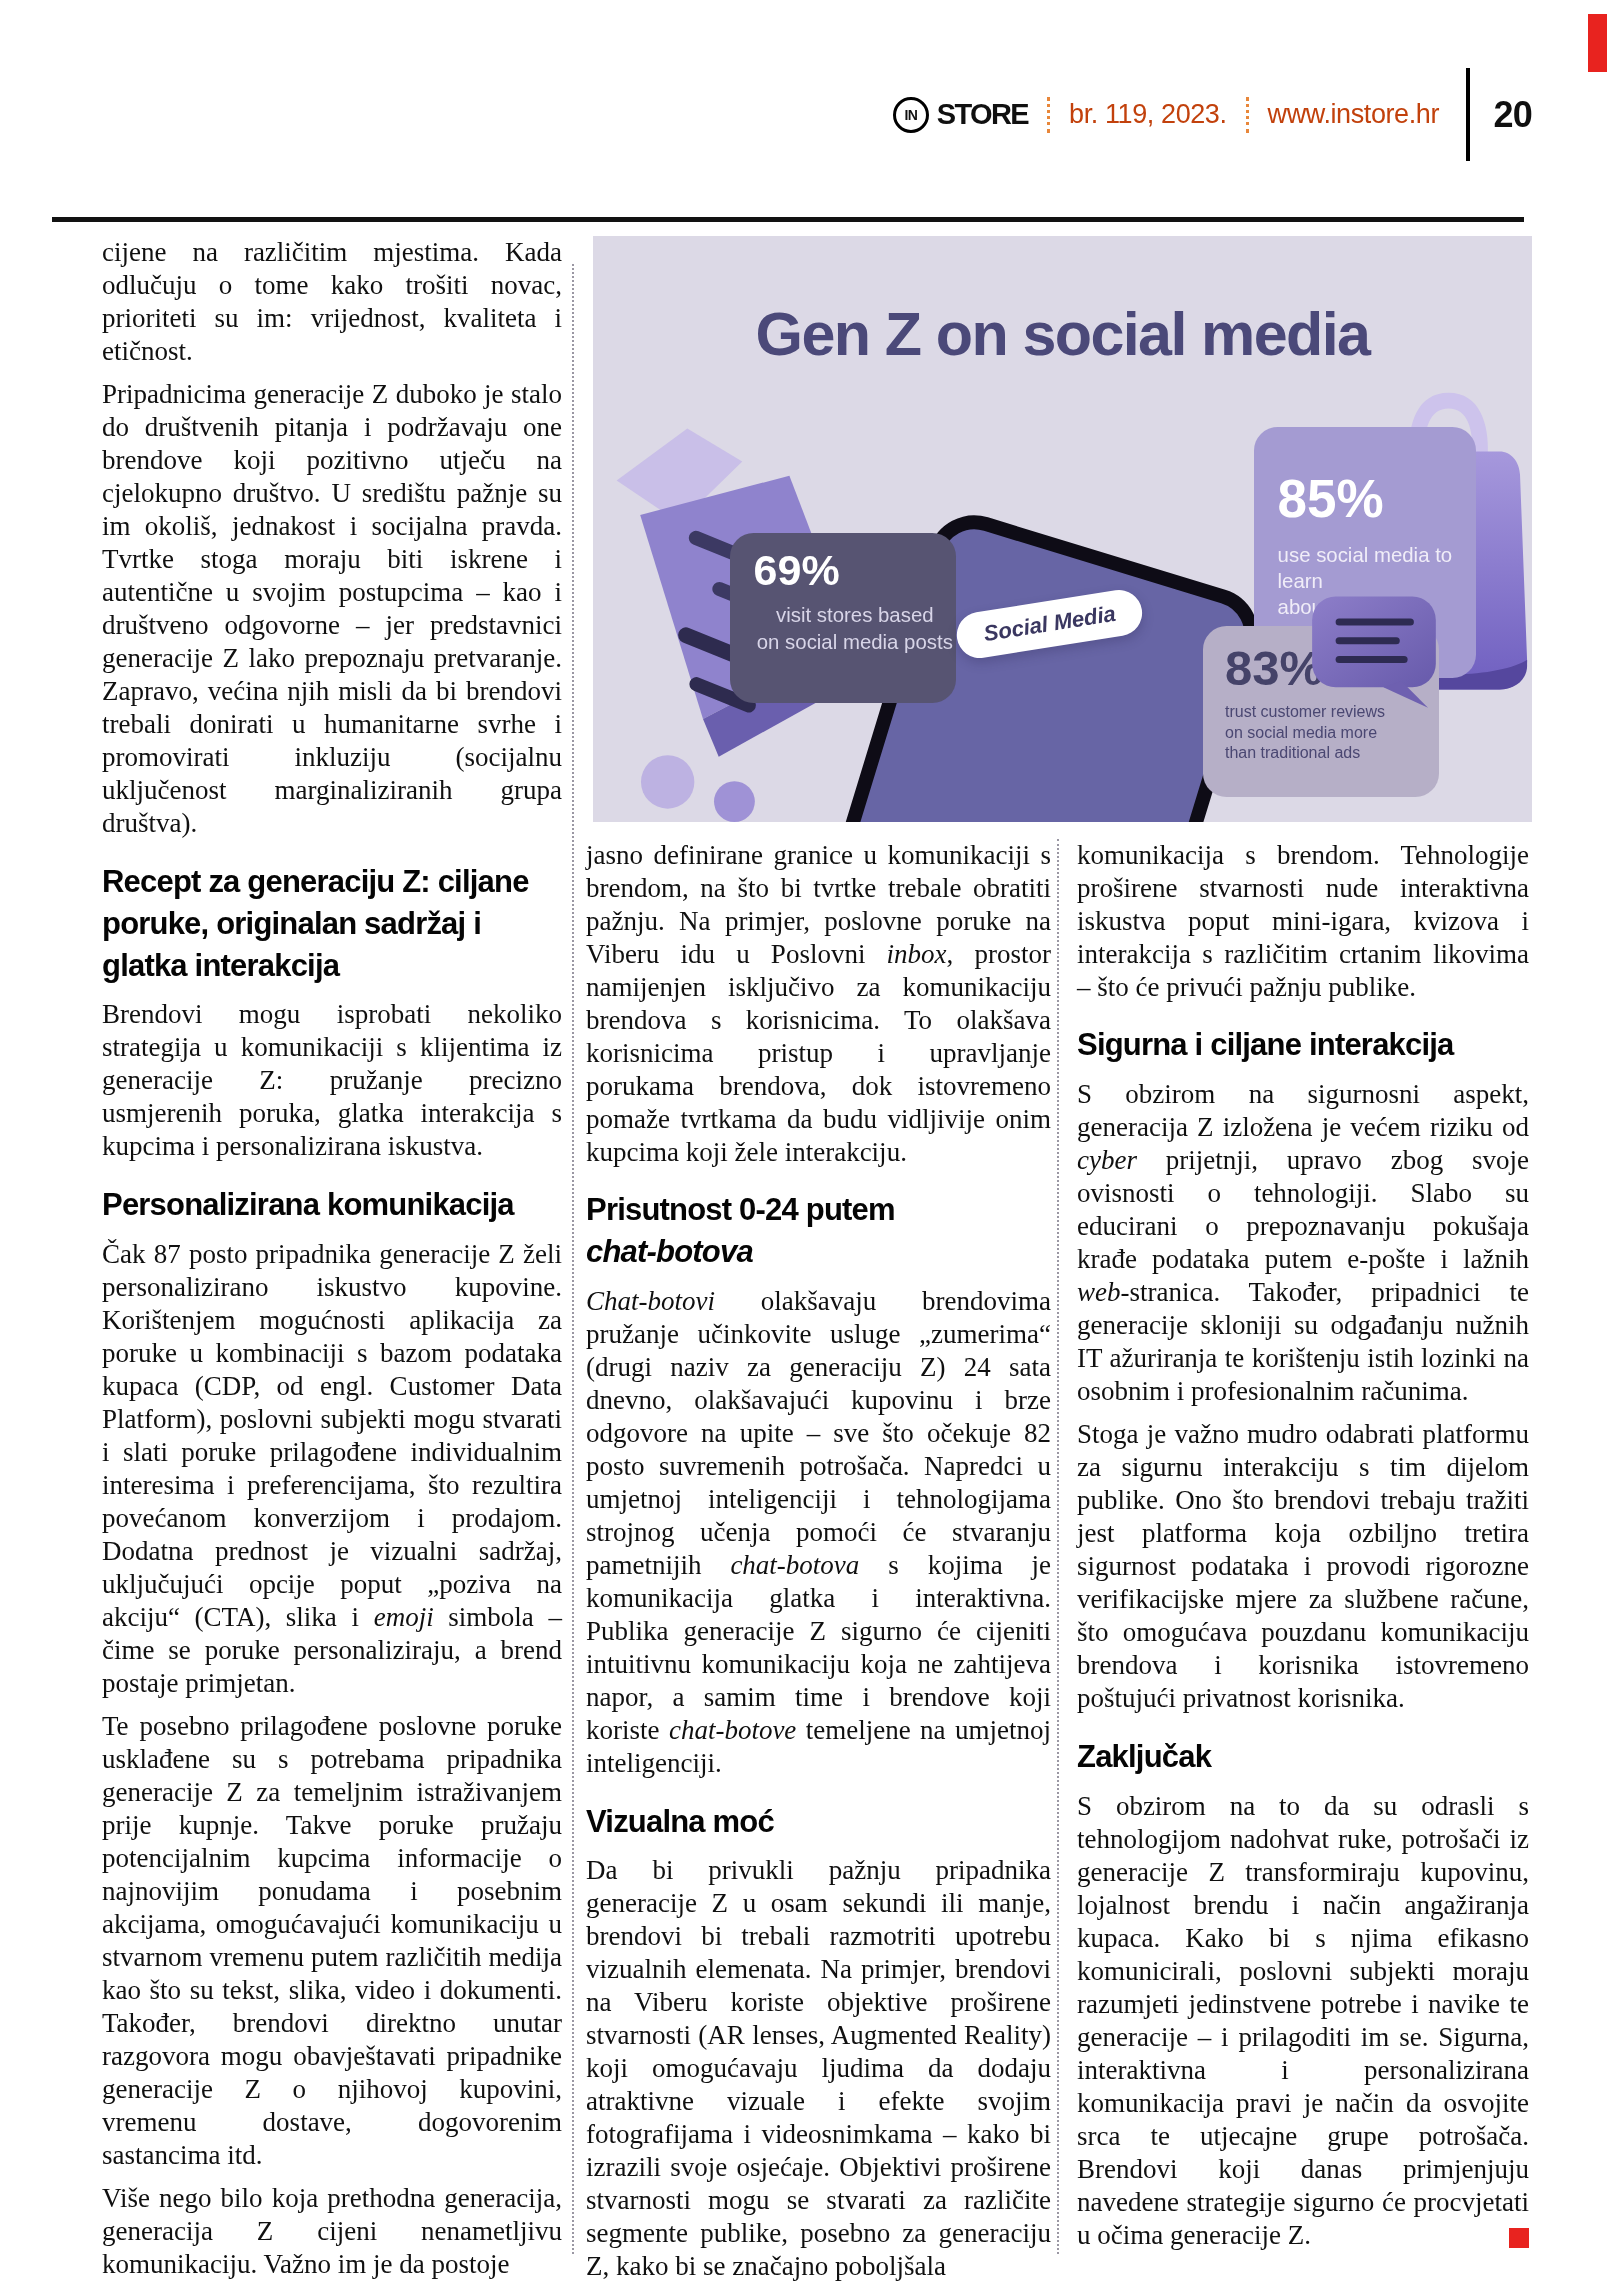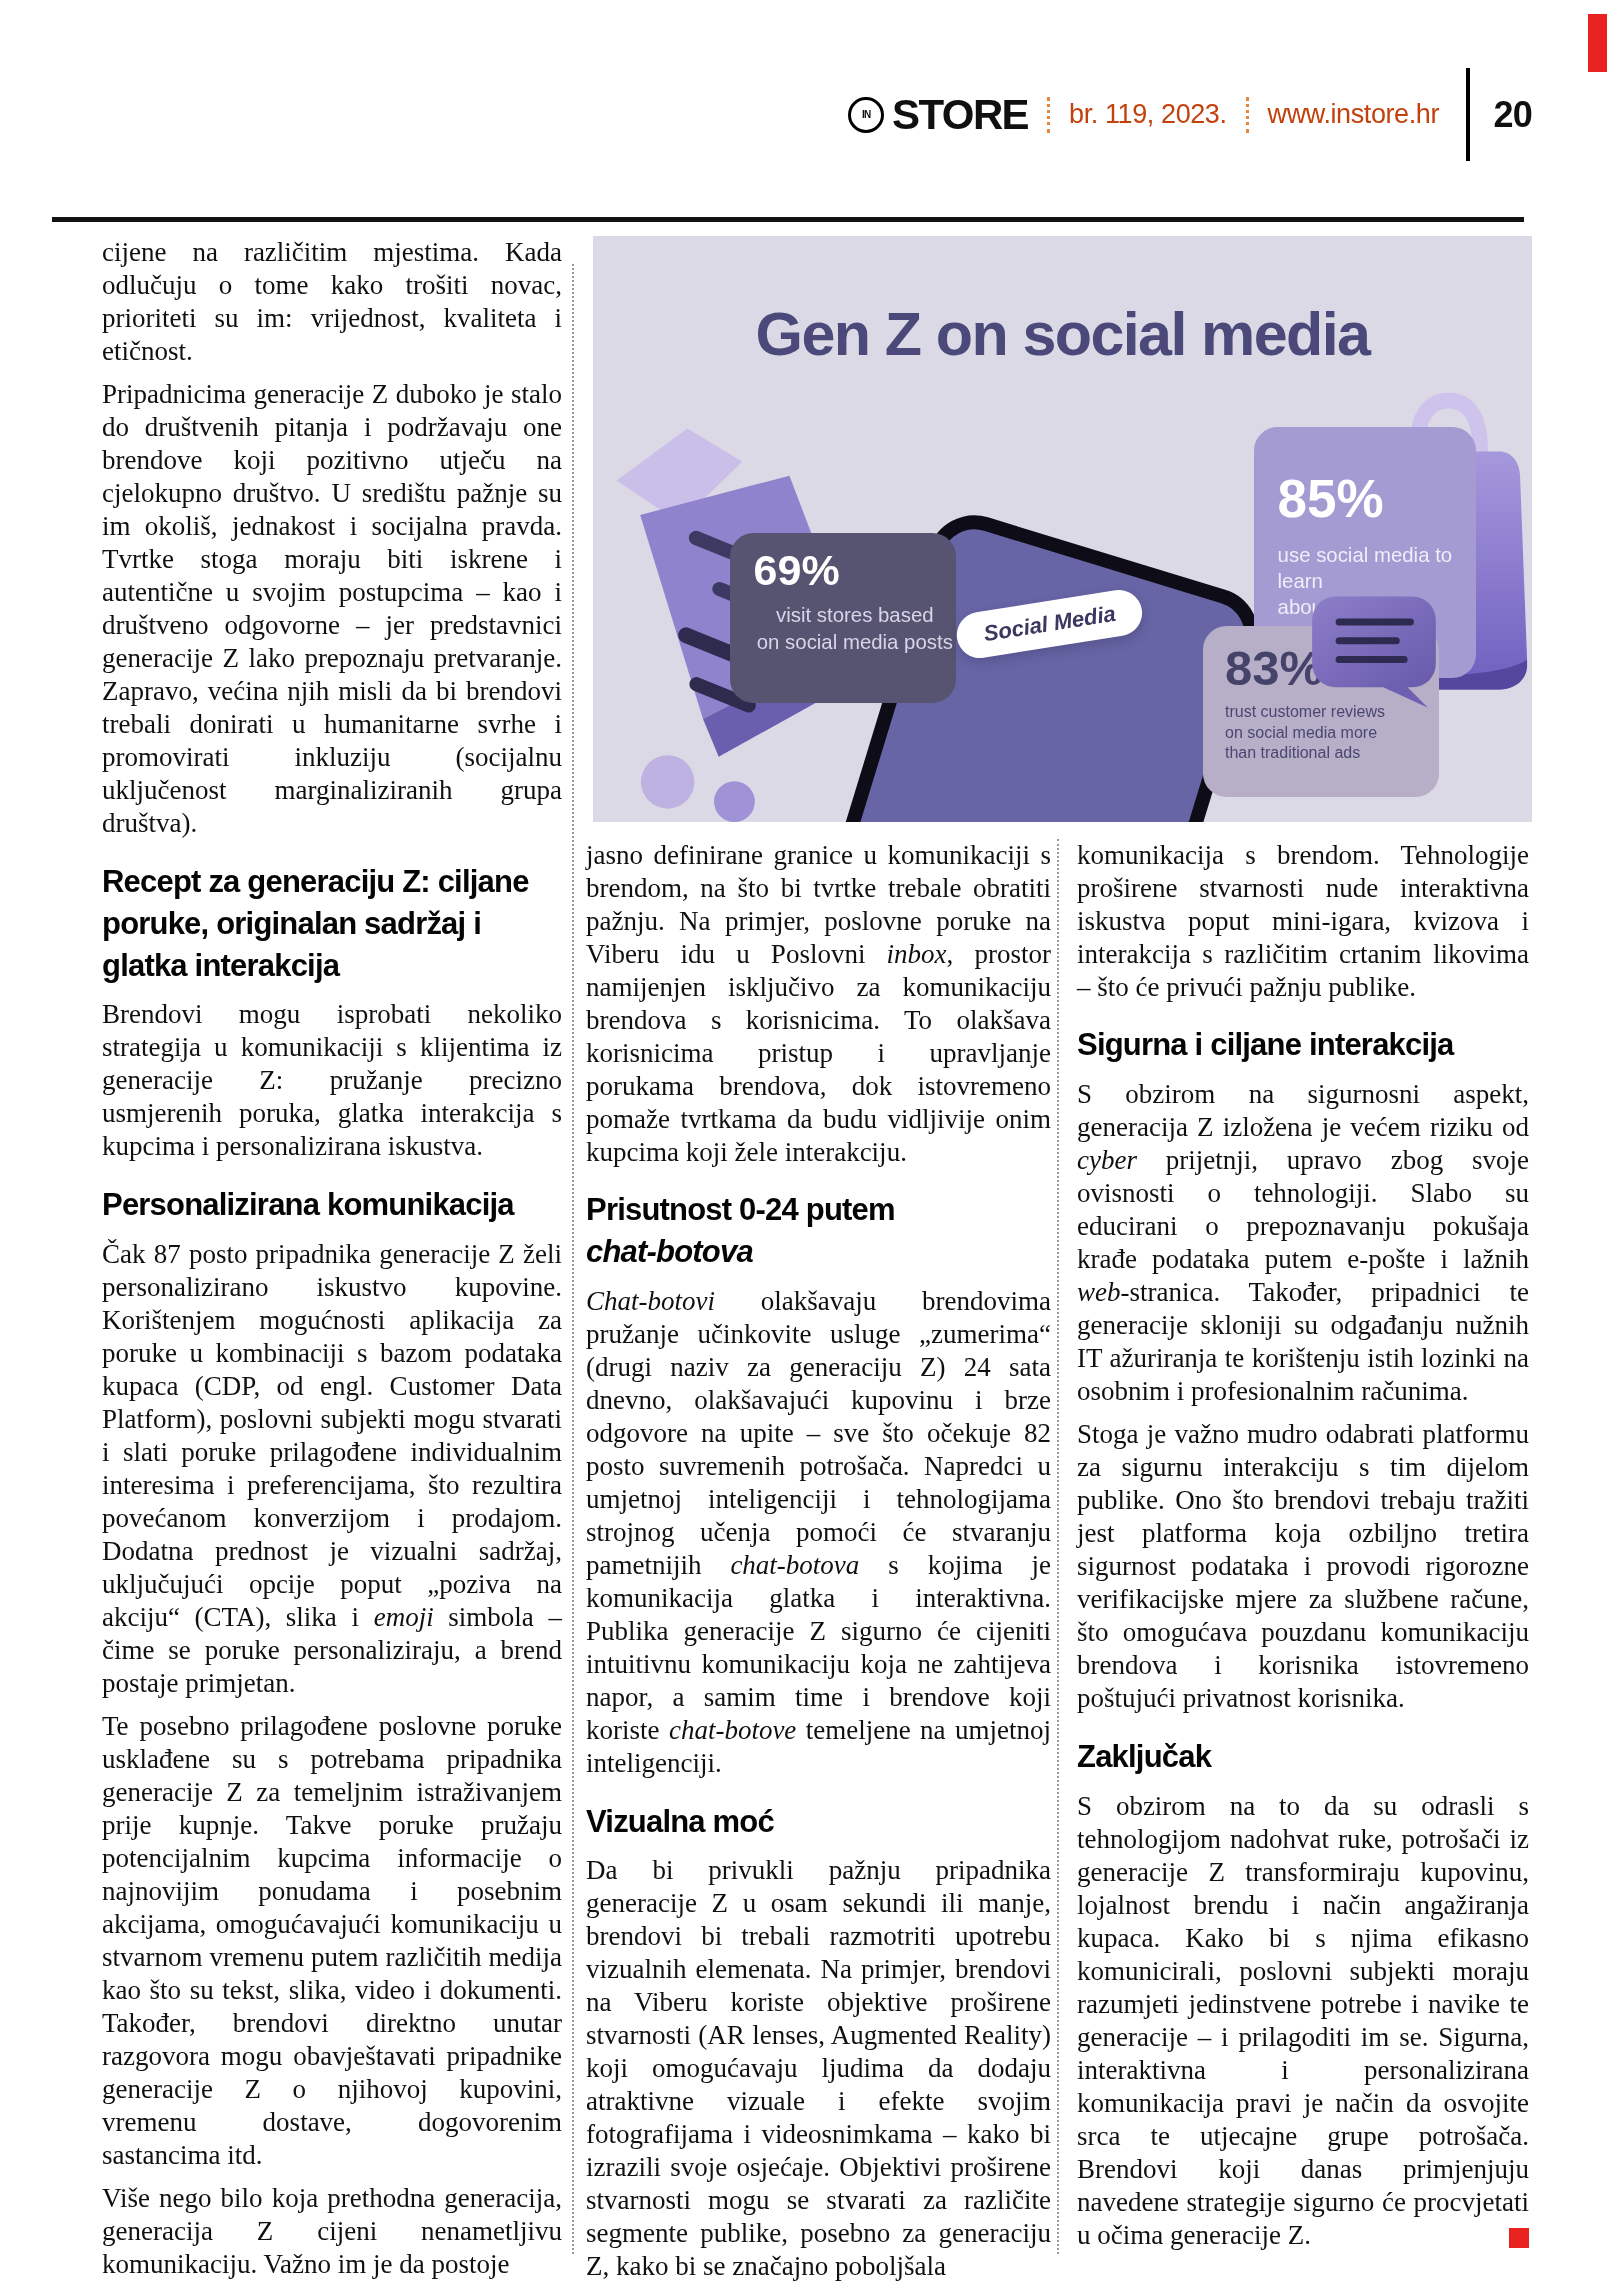--- a/index.html
+++ b/index.html
@@ -4,22 +4,22 @@
 <style>
   html,body{margin:0;padding:0;background:#ffffff;}
   .page{position:relative;width:1623px;height:2295px;background:#ffffff;overflow:hidden;
         font-family:"Liberation Serif",serif;color:#101010;}
 
   
   .header{position:absolute;top:68px;right:91px;display:flex;align-items:center;
           font-family:"Liberation Sans",sans-serif;white-space:nowrap;}
   .logo-mark{width:30px;height:30px;border:3.1px solid #000;border-radius:50%;
              display:flex;align-items:center;justify-content:center;
-             font-weight:700;font-size:10px;letter-spacing:-0.8px;margin-right:7.9px;}
-  .logo-text{font-weight:800;font-size:42px;letter-spacing:-1.6px;}
+             font-weight:700;font-size:14px;letter-spacing:-0.8px;margin-right:7.9px;}
+  .logo-text{font-weight:800;font-size:29px;letter-spacing:-1.6px;}
   .dot-sep{width:0;height:36px;border-left:3.1px dotted #e8873a;margin:0 19px;}
   .issue,.site{font-size:27px;color:#c2410c;letter-spacing:-0.4px;}
   .header-divider{width:3.9px;height:93px;background:#000;margin:0 23.6px 0 27px;}
   .page-number{font-weight:800;font-size:36px;letter-spacing:-0.8px;}
   .red-tab{position:absolute;top:14px;right:15.7px;width:19.6px;height:58px;background:#e8231f;}
   .header-rule{position:absolute;left:52px;top:217px;width:1472px;height:4.7px;background:#121212;}
 
   
   .infographic{position:absolute;left:593px;top:236px;width:939px;height:586px;
                background:#dcd9e6;overflow:hidden;}

